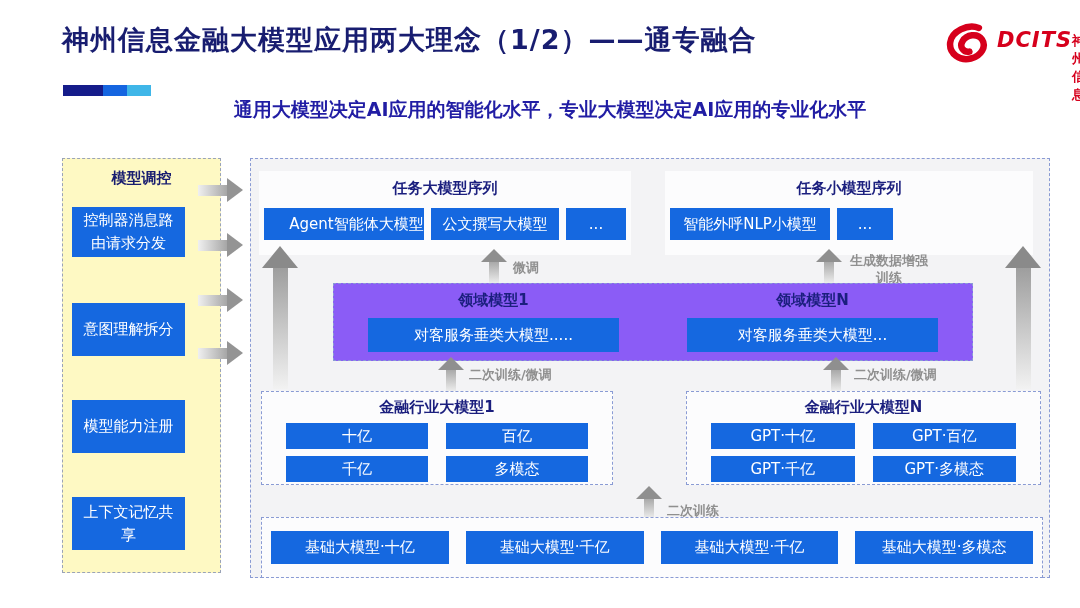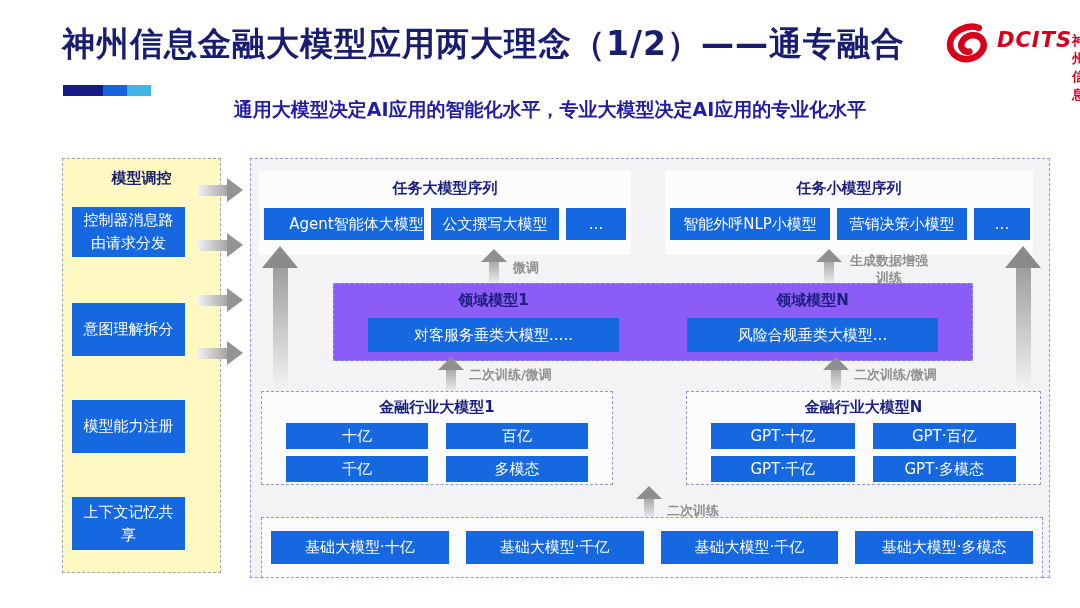--- a/index.html
+++ b/index.html
@@ -1,21 +1,21 @@
 <!DOCTYPE html>
 <html><head>
 <meta charset="utf-8">
 <style>
   html,body{margin:0;padding:0;}
   body{
     width:1080px;height:608px;position:relative;background:#ffffff;
     font-family:"DejaVu Sans","Liberation Sans",sans-serif;overflow:hidden;
   }
   
-  .title{position:absolute;left:62px;top:22px;font-size:33px;font-weight:bold;color:#181d70;letter-spacing:1px;white-space:nowrap;}
+  .title{position:absolute;left:62px;top:22px;font-size:27px;font-weight:bold;color:#181d70;letter-spacing:1px;white-space:nowrap;}
   .accent-bar{position:absolute;left:63px;top:85px;height:11px;display:flex;}
   .accent-bar .seg1{width:40px;background:#151c8a;}
   .accent-bar .seg2{width:24px;background:#1565e0;}
   .accent-bar .seg3{width:24px;background:#3fb6e8;}
   .subtitle{position:absolute;left:140px;top:97px;width:820px;text-align:center;font-size:19px;font-weight:bold;color:#211da4;white-space:nowrap;}
   .logo{position:absolute;left:944px;top:22px;display:flex;align-items:flex-start;gap:7px;}
   .logo-texts{display:flex;margin-top:8px;}
   .logo-en{color:#d6001c;font-size:21px;font-weight:bold;font-style:italic;letter-spacing:1px;line-height:20px;}
   .logo-cn{color:#d6001c;font-size:13px;font-weight:bold;letter-spacing:3px;margin-top:2px;}
   
@@ -134,21 +134,20 @@
     <div class="panel-row">
       <div class="box" style="flex:0 0 160px;padding-left:25px;">Agent智能体大模型</div>
       <div class="box" style="flex:0 0 128px;">公文撰写大模型</div>
       <div class="box" style="flex:0 0 60px;">...</div>
     </div>
   </div>
   <div class="panel panel-r">
     <div class="sec-header">任务小模型序列</div>
     <div class="panel-row">
       <div class="box" style="flex:0 0 160px;">智能外呼NLP小模型</div>
-      <div class="box" style="flex:0 0 130px;">营销决策小模型</div>
       <div class="box" style="flex:0 0 56px;">...</div>
     </div>
   </div>
 
   <div class="varrow small va-finetune">
       <div class="vhead"></div>
       <div class="vshaft"></div>
     </div>
   <div class="glabel gl-finetune">微调</div>
   <div class="varrow small va-gendata">
@@ -157,21 +156,21 @@
     </div>
   <div class="glabel gl-gendata">生成数据增强训练</div>
 
   <div class="domain">
     <div class="domain-half">
       <div class="sec-header">领域模型1</div>
       <div class="box domain-box">对客服务垂类大模型.....</div>
     </div>
     <div class="domain-half">
       <div class="sec-header">领域模型N</div>
-      <div class="box domain-box">风险合规垂类大模型...</div>
+      <div class="box domain-box">对客服务垂类大模型...</div>
     </div>
   </div>
 
   <div class="varrow small va-retrain-l">
       <div class="vhead"></div>
       <div class="vshaft"></div>
     </div>
   <div class="glabel gl-retrain-l">二次训练/微调</div>
   <div class="varrow small va-retrain-r">
       <div class="vhead"></div>

